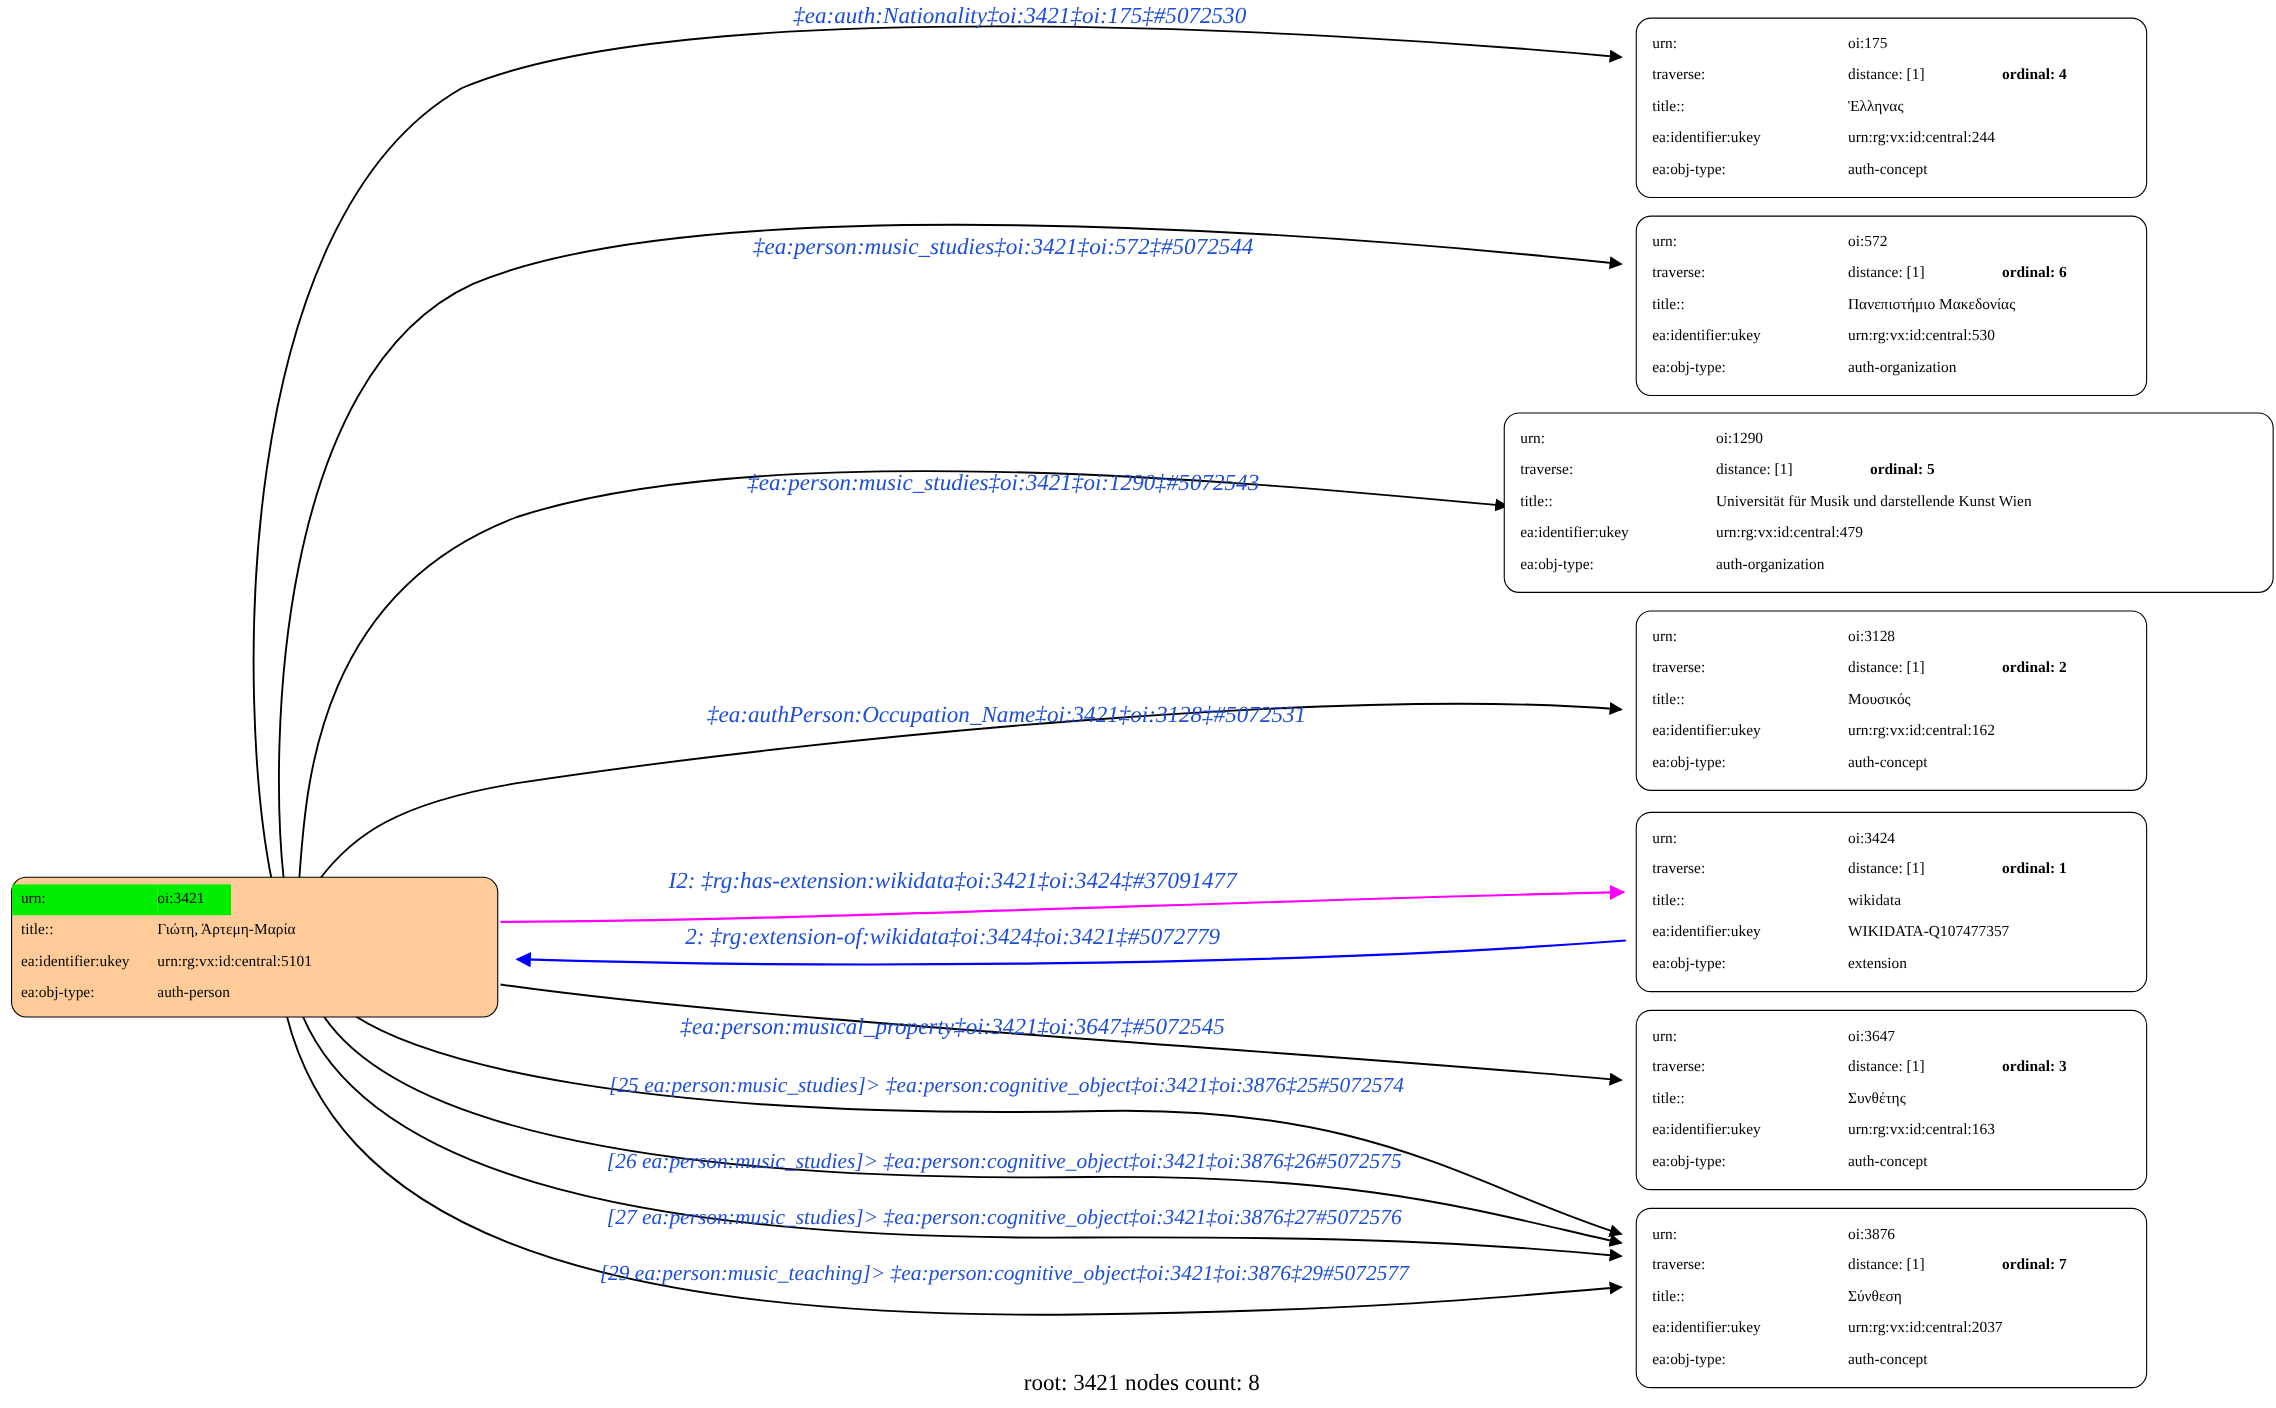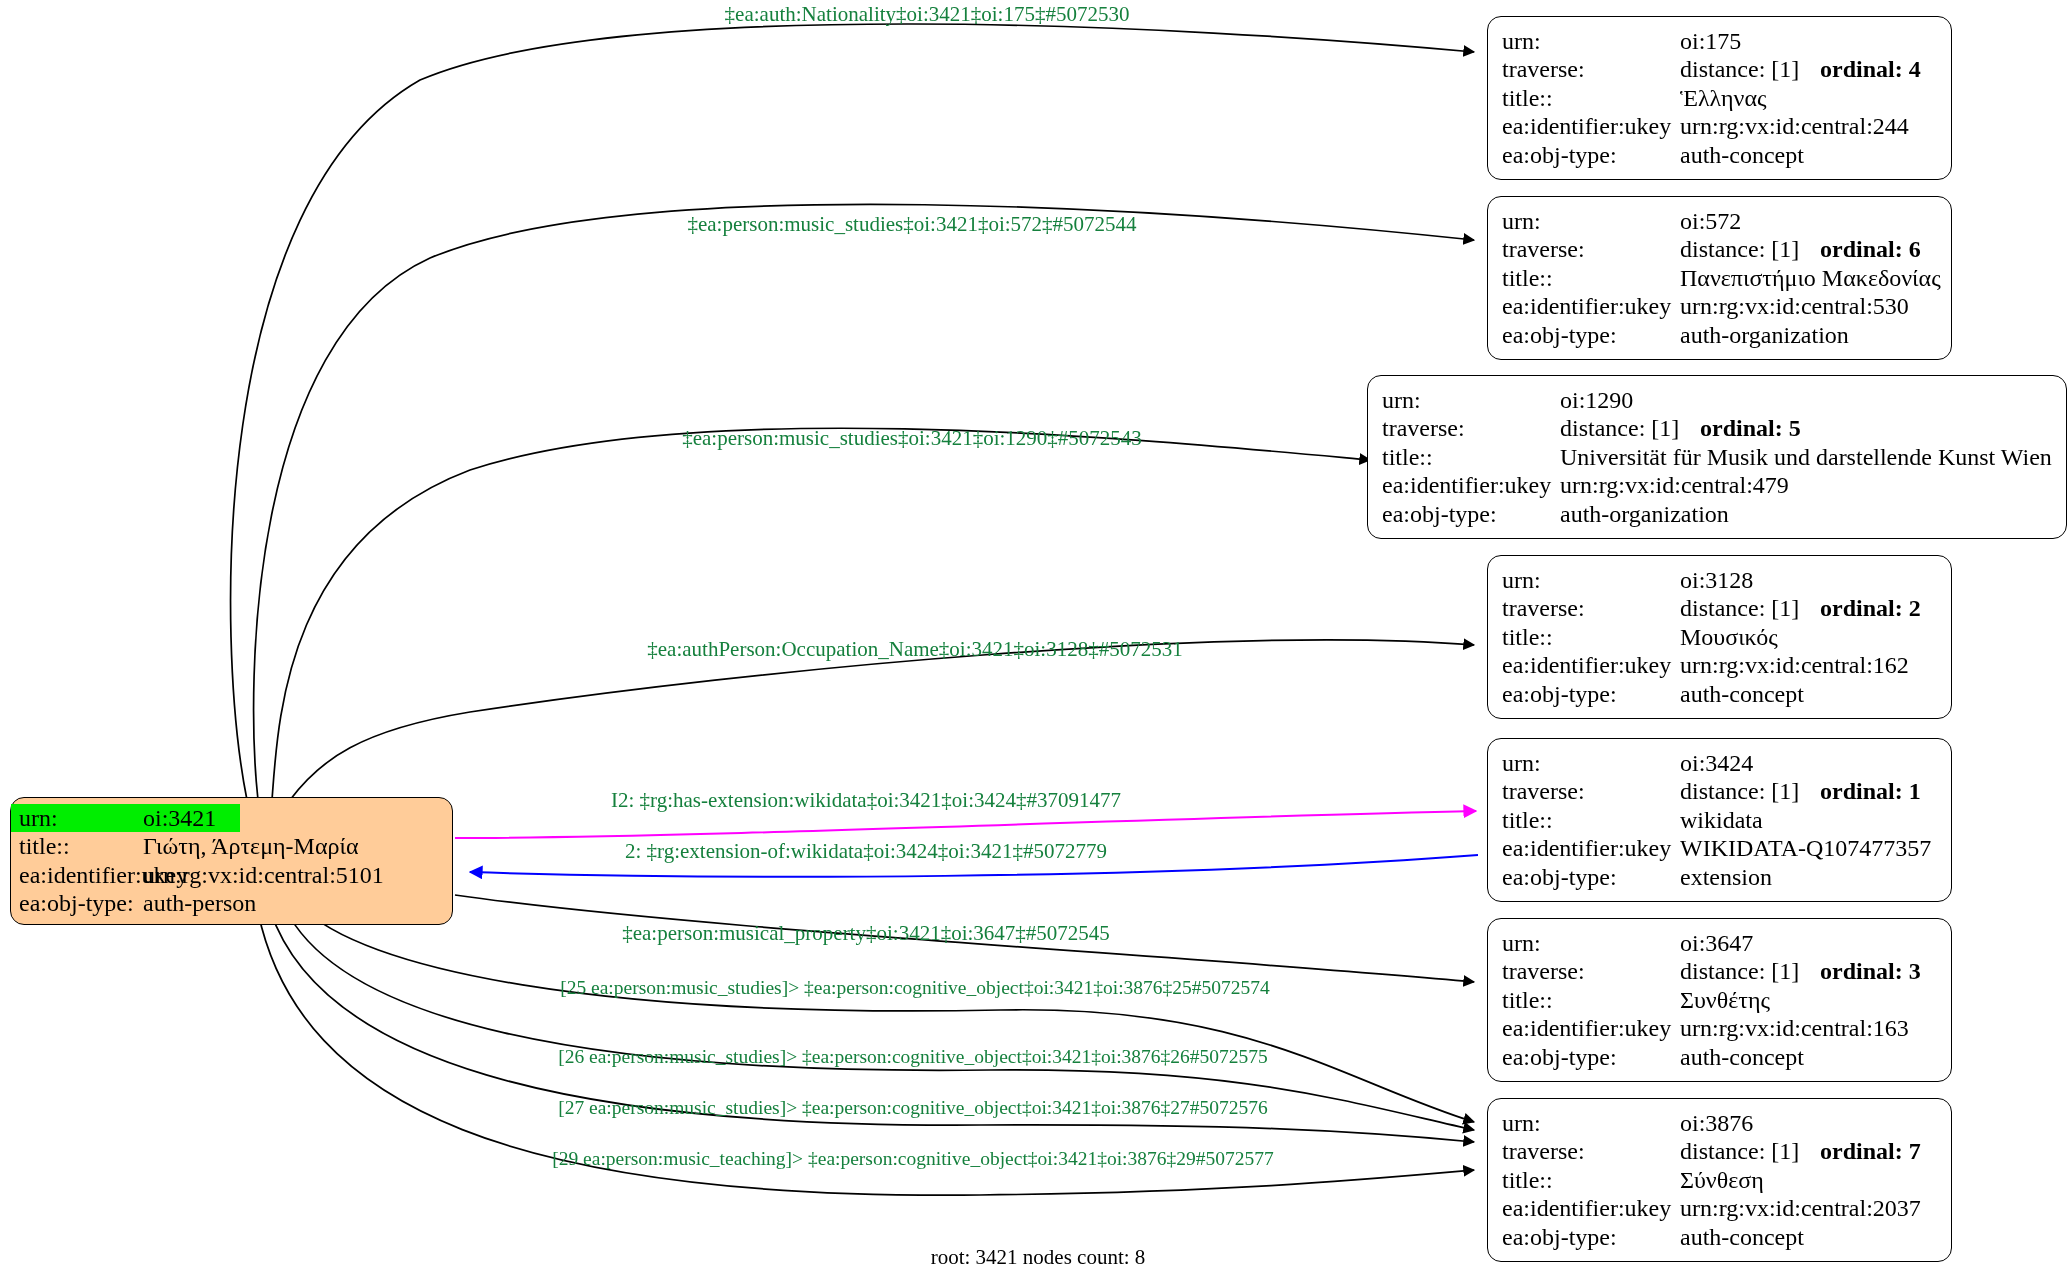--- a/index.html
+++ b/index.html
@@ -22,21 +22,21 @@
     width: 2069px;
     height: 1280px;
   }
   .node {
     position: absolute;
     box-sizing: border-box;
     border: 1.6px solid #000000;
     border-radius: 14px;
     background: #ffffff;
     padding: 10px 14px 10px 14px;
-    font-size: 24px;
+    font-size: 14px;
     line-height: 28.4px;
     color: #000000;
     white-space: nowrap;
   }
   .node.root {
     background: #ffcc99;
     border-color: #000000;
     padding: 6px 0 6px 0;
   }
   .row {
@@ -74,24 +74,25 @@
     padding-left: 8px;
     box-sizing: content-box;
   }
   .node.root .row.hl-row .val {
     padding-right: 24px;
   }
 
   .edge-label {
     position: absolute;
     font-size: 21px;
-    color: #15803d;
+    color: #1d4ed8;
     white-space: nowrap;
     font-family: "Liberation Serif", "DejaVu Serif", serif;
     transform: translateX(-50%);
+    font-style: italic;
   }
   .edge-label.small {
     font-size: 19.5px;
   }
   .footer-label {
     position: absolute;
     font-size: 21px;
     color: #000000;
     white-space: nowrap;
     transform: translateX(-50%);

